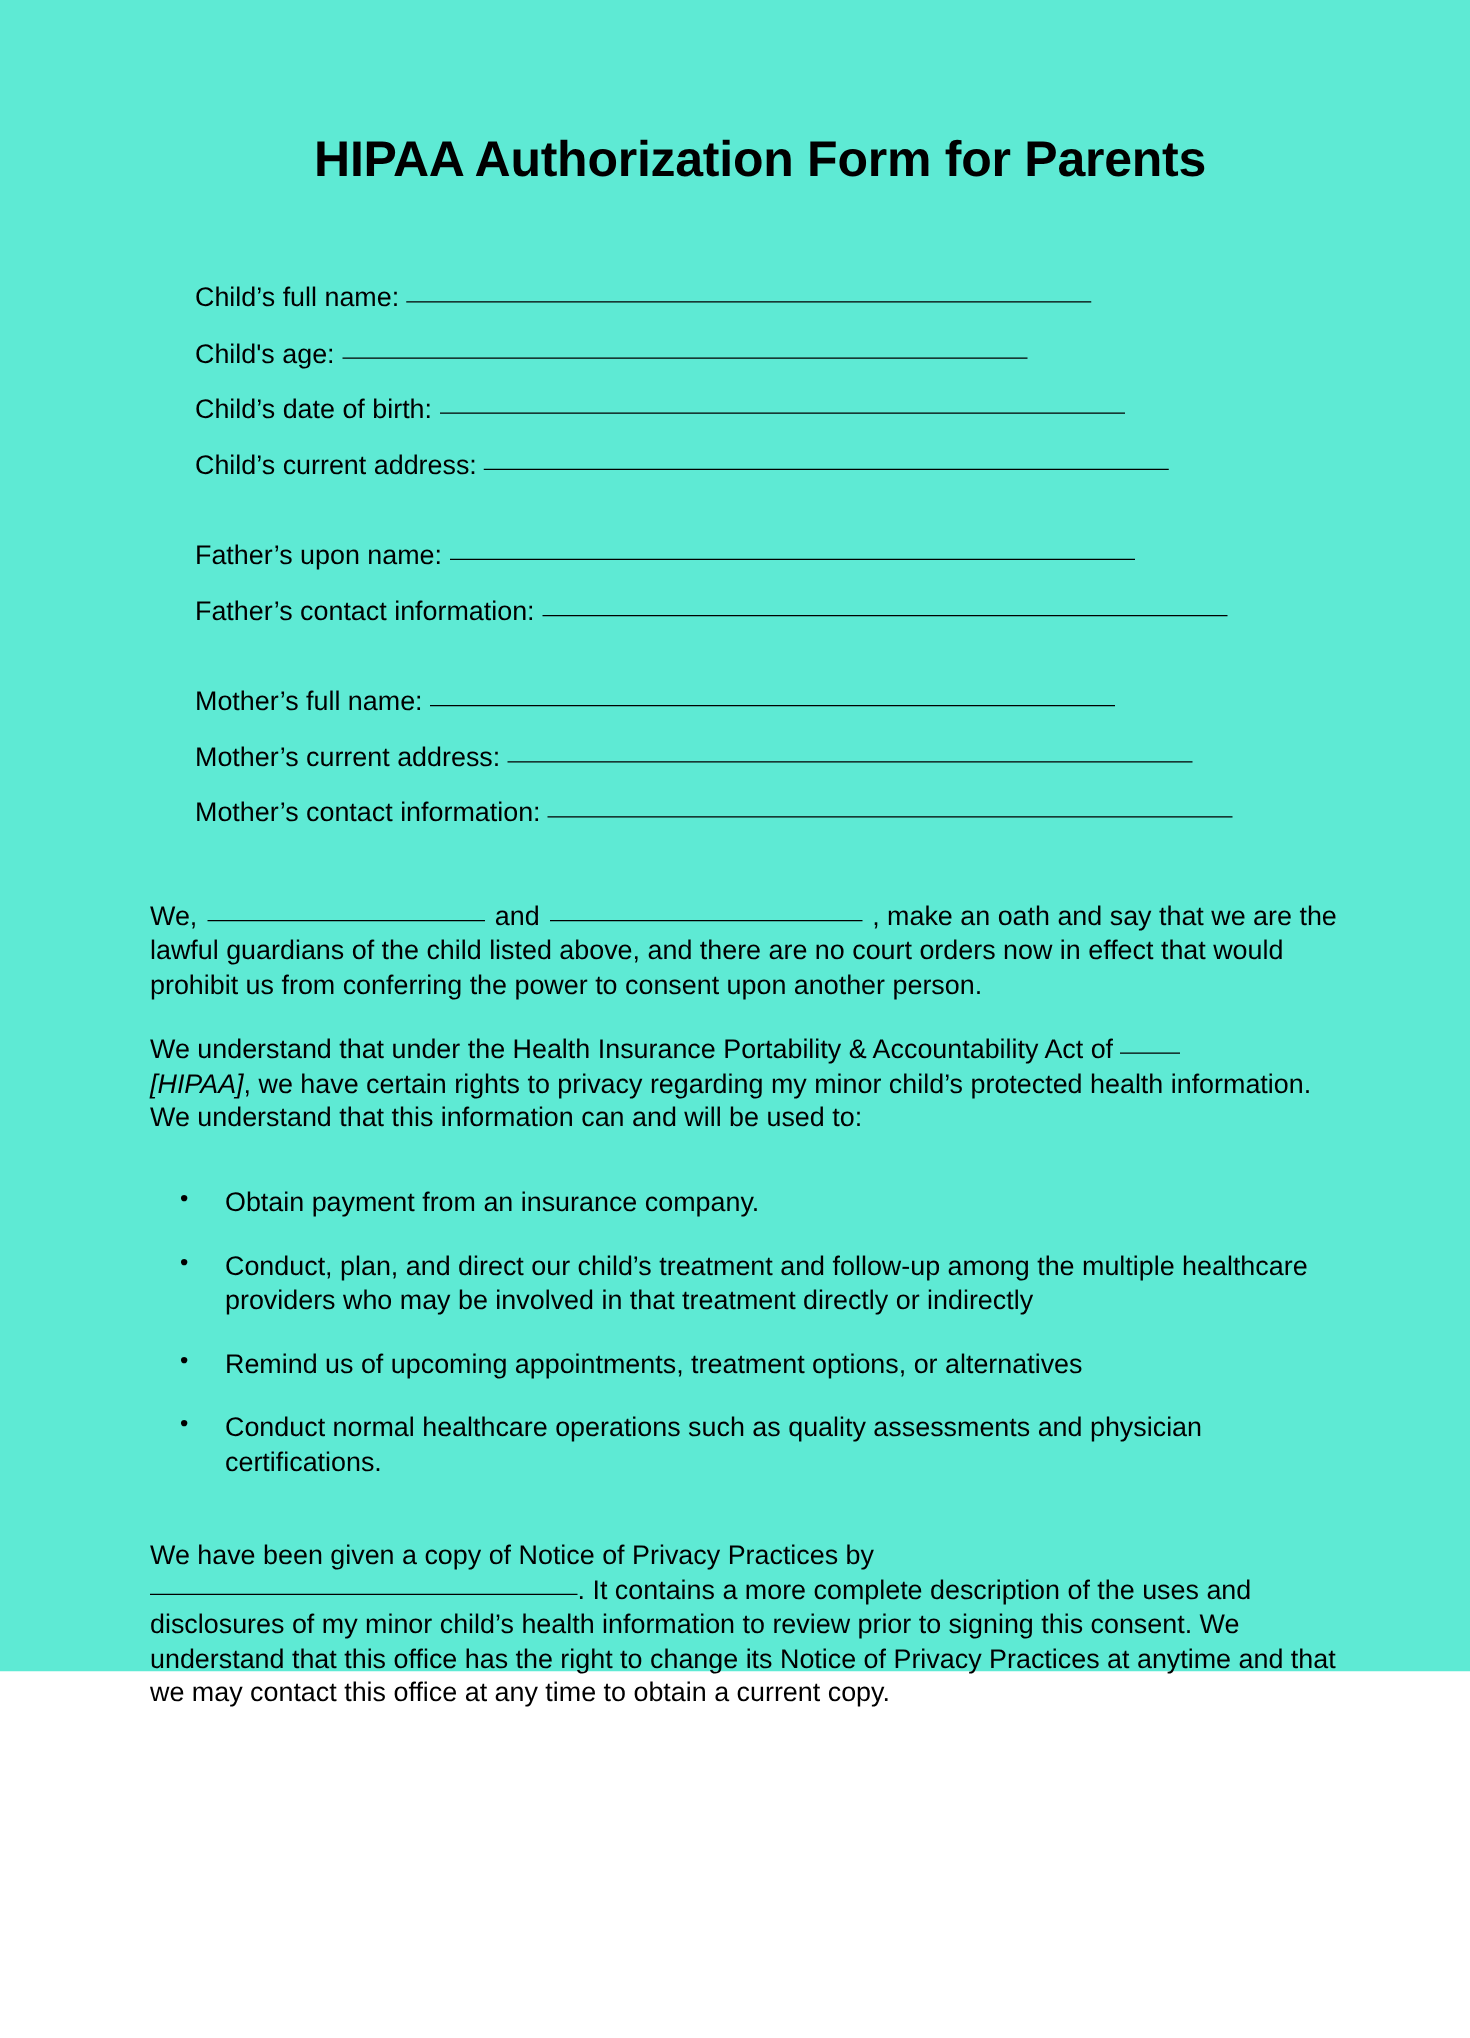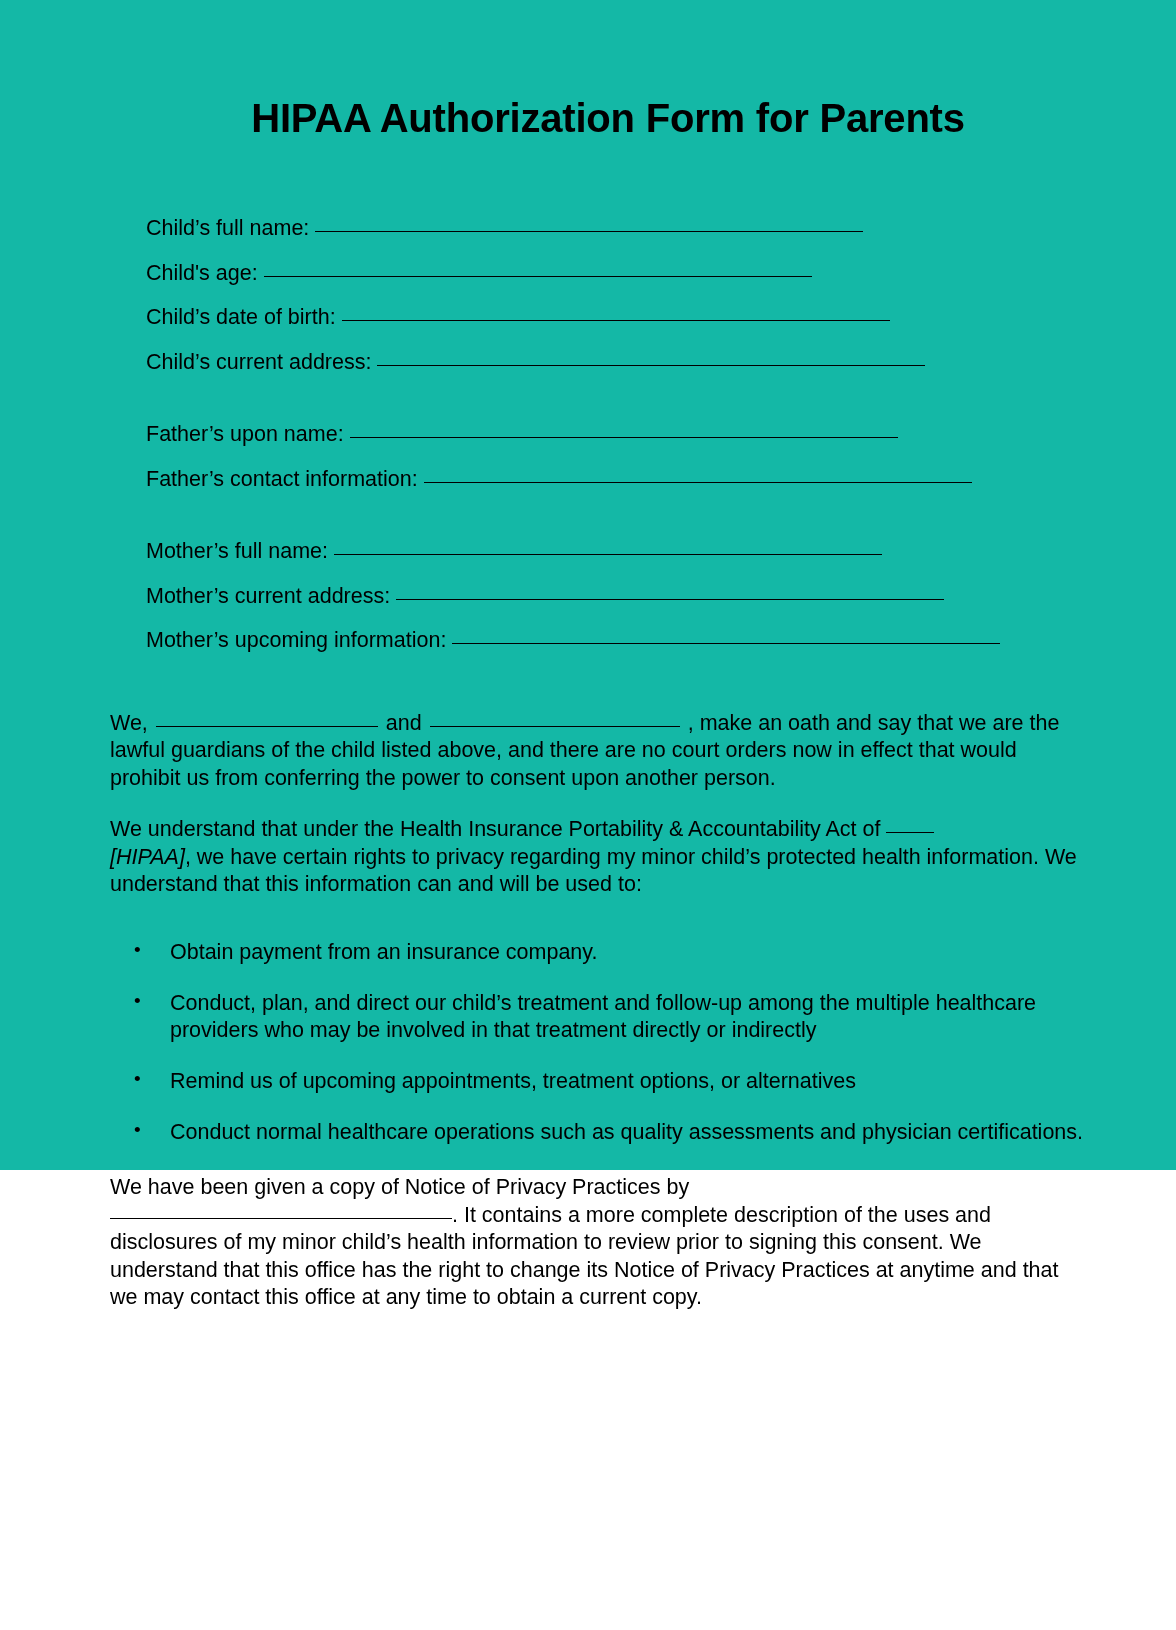--- a/index.html
+++ b/index.html
@@ -10,24 +10,24 @@
   body {
     width: 1176px;
     height: 1630px;
     font-family: "Liberation Sans", sans-serif;
     color: #000000;
     position: relative;
     overflow: hidden;
   }
   .page {
     width: 1176px;
-    height: 1170px;
-    background: #14b8a6;
+    height: 1337px;
+    background: #5eead4;
     box-sizing: border-box;
-    padding: 4px;
+    padding: 14px;
     position: relative;
   }
 
   
   .doc-title {
     font-size: 40px;
     font-weight: bold;
     text-align: center;
     letter-spacing: -0.2px;
     margin: 0;
@@ -101,21 +101,21 @@
   }
   ul.bullets li::before {
     content: "\2022";
     position: absolute;
     left: 0;
     top: -1px;
     font-size: 19px;
   }
 
   .final-block {
-    margin-top: 27px;
+    margin-top: 46px;
   }
   .final-block p {
     font-size: 21.5px;
     line-height: 1.28;
     margin: 0;
   }
 </style>
 </head>
 <body>
 
@@ -149,21 +149,21 @@
 
     <div class="group-gap"></div>
 
     <div class="field-row">
       <span class="field-label">Mother’s full name:</span><span class="field-line" style="width:548px"></span>
     </div>
     <div class="field-row">
       <span class="field-label">Mother’s current address:</span><span class="field-line" style="width:548px"></span>
     </div>
     <div class="field-row">
-      <span class="field-label">Mother’s upcoming information:</span><span class="field-line" style="width:548px"></span>
+      <span class="field-label">Mother’s contact information:</span><span class="field-line" style="width:548px"></span>
     </div>
 
   </div>
 
   <div class="body-area">
 
     <p class="para"><span>We,</span><span class="inline-blank" style="width:222px;margin:0 8px;"></span><span>and</span><span class="inline-blank" style="width:250px;margin:0 8px;"></span><span>, make an oath and say that we are the lawful guardians of the child listed above, and there are no court orders now in effect that would prohibit us from conferring the power to consent upon another person.</span></p>
 
     <p class="para"><span>We understand that under the Health Insurance Portability &amp; Accountability Act of </span><span class="inline-blank" style="width:48px;"></span><br><span class="ital">[HIPAA]</span><span>, we have certain rights to privacy regarding my minor child’s protected health information. We understand that this information can and will be used to:</span></p>
 

